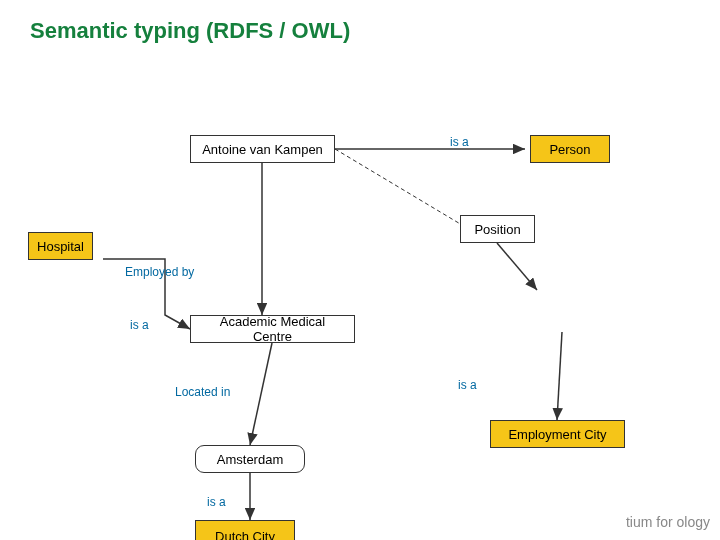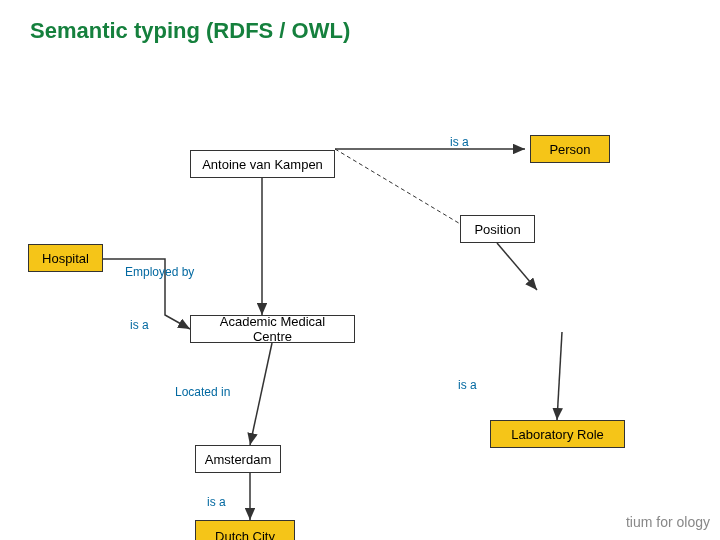--- a/index.html
+++ b/index.html
@@ -91,51 +91,51 @@
     <line x1="272" y1="283" x2="250" y2="385" stroke="#333" stroke-width="1.5" marker-end="url(#arrowhead)"></line>
 
     <line x1="250" y1="413" x2="250" y2="460" stroke="#333" stroke-width="1.5" marker-end="url(#arrowhead)"></line>
 
     <line x1="562" y1="272" x2="557" y2="360" stroke="#333" stroke-width="1.5" marker-end="url(#arrowhead)"></line>
 
     <line x1="335" y1="89" x2="462" y2="165" stroke="#333" stroke-width="1" stroke-dasharray="4,3"></line>
 
   </svg>
 
-  <div class="node" style="left:190px; top:90px; width:145px; height:28px;text-align:center;">
+  <div class="node" style="left:190px; top:75px; width:145px; height:28px;text-align:center;">
     <span>Antoine van Kampen</span>
   </div>
 
   <div class="node highlighted" style="left:530px; top:75px; width:80px; height:28px;">
     <span>Person</span>
   </div>
 
-  <div class="node highlighted" style="left:28px; top:184px; width:75px; height:28px;">
+  <div class="node highlighted" style="left:28px; top:172px; width:65px; height:28px;">
     <span>Hospital</span>
   </div>
 
   <div class="node" style="left:190px; top:255px; width:165px; height:28px;">
     <span>Academic Medical Centre</span>
   </div>
 
   <div class="node" style="left:460px; top:155px; width:75px; height:28px;">
     <span>Position</span>
   </div>
 
 
-  <div class="node" style="left:195px; top:385px; width:86px; height:28px;">
+  <div class="node" style="left:195px; top:385px; width:110px; height:28px;border-radius:9px;">
     <span>Amsterdam</span>
   </div>
 
   <div class="node highlighted" style="left:195px; top:460px; width:100px; height:32px;">
     <span>Dutch City</span>
   </div>
 
   <div class="node highlighted" style="left:490px; top:360px; width:135px; height:28px;">
-    <span>Laboratory Role</span>
+    <span>Employment City</span>
   </div>
 
   <div class="edge-label" style="left:450px; top:75px;">
     <span>is a</span>
   </div>
 
   <div class="edge-label" style="left:125px; top:205px;">
     <span>Employed by</span>
   </div>
 

